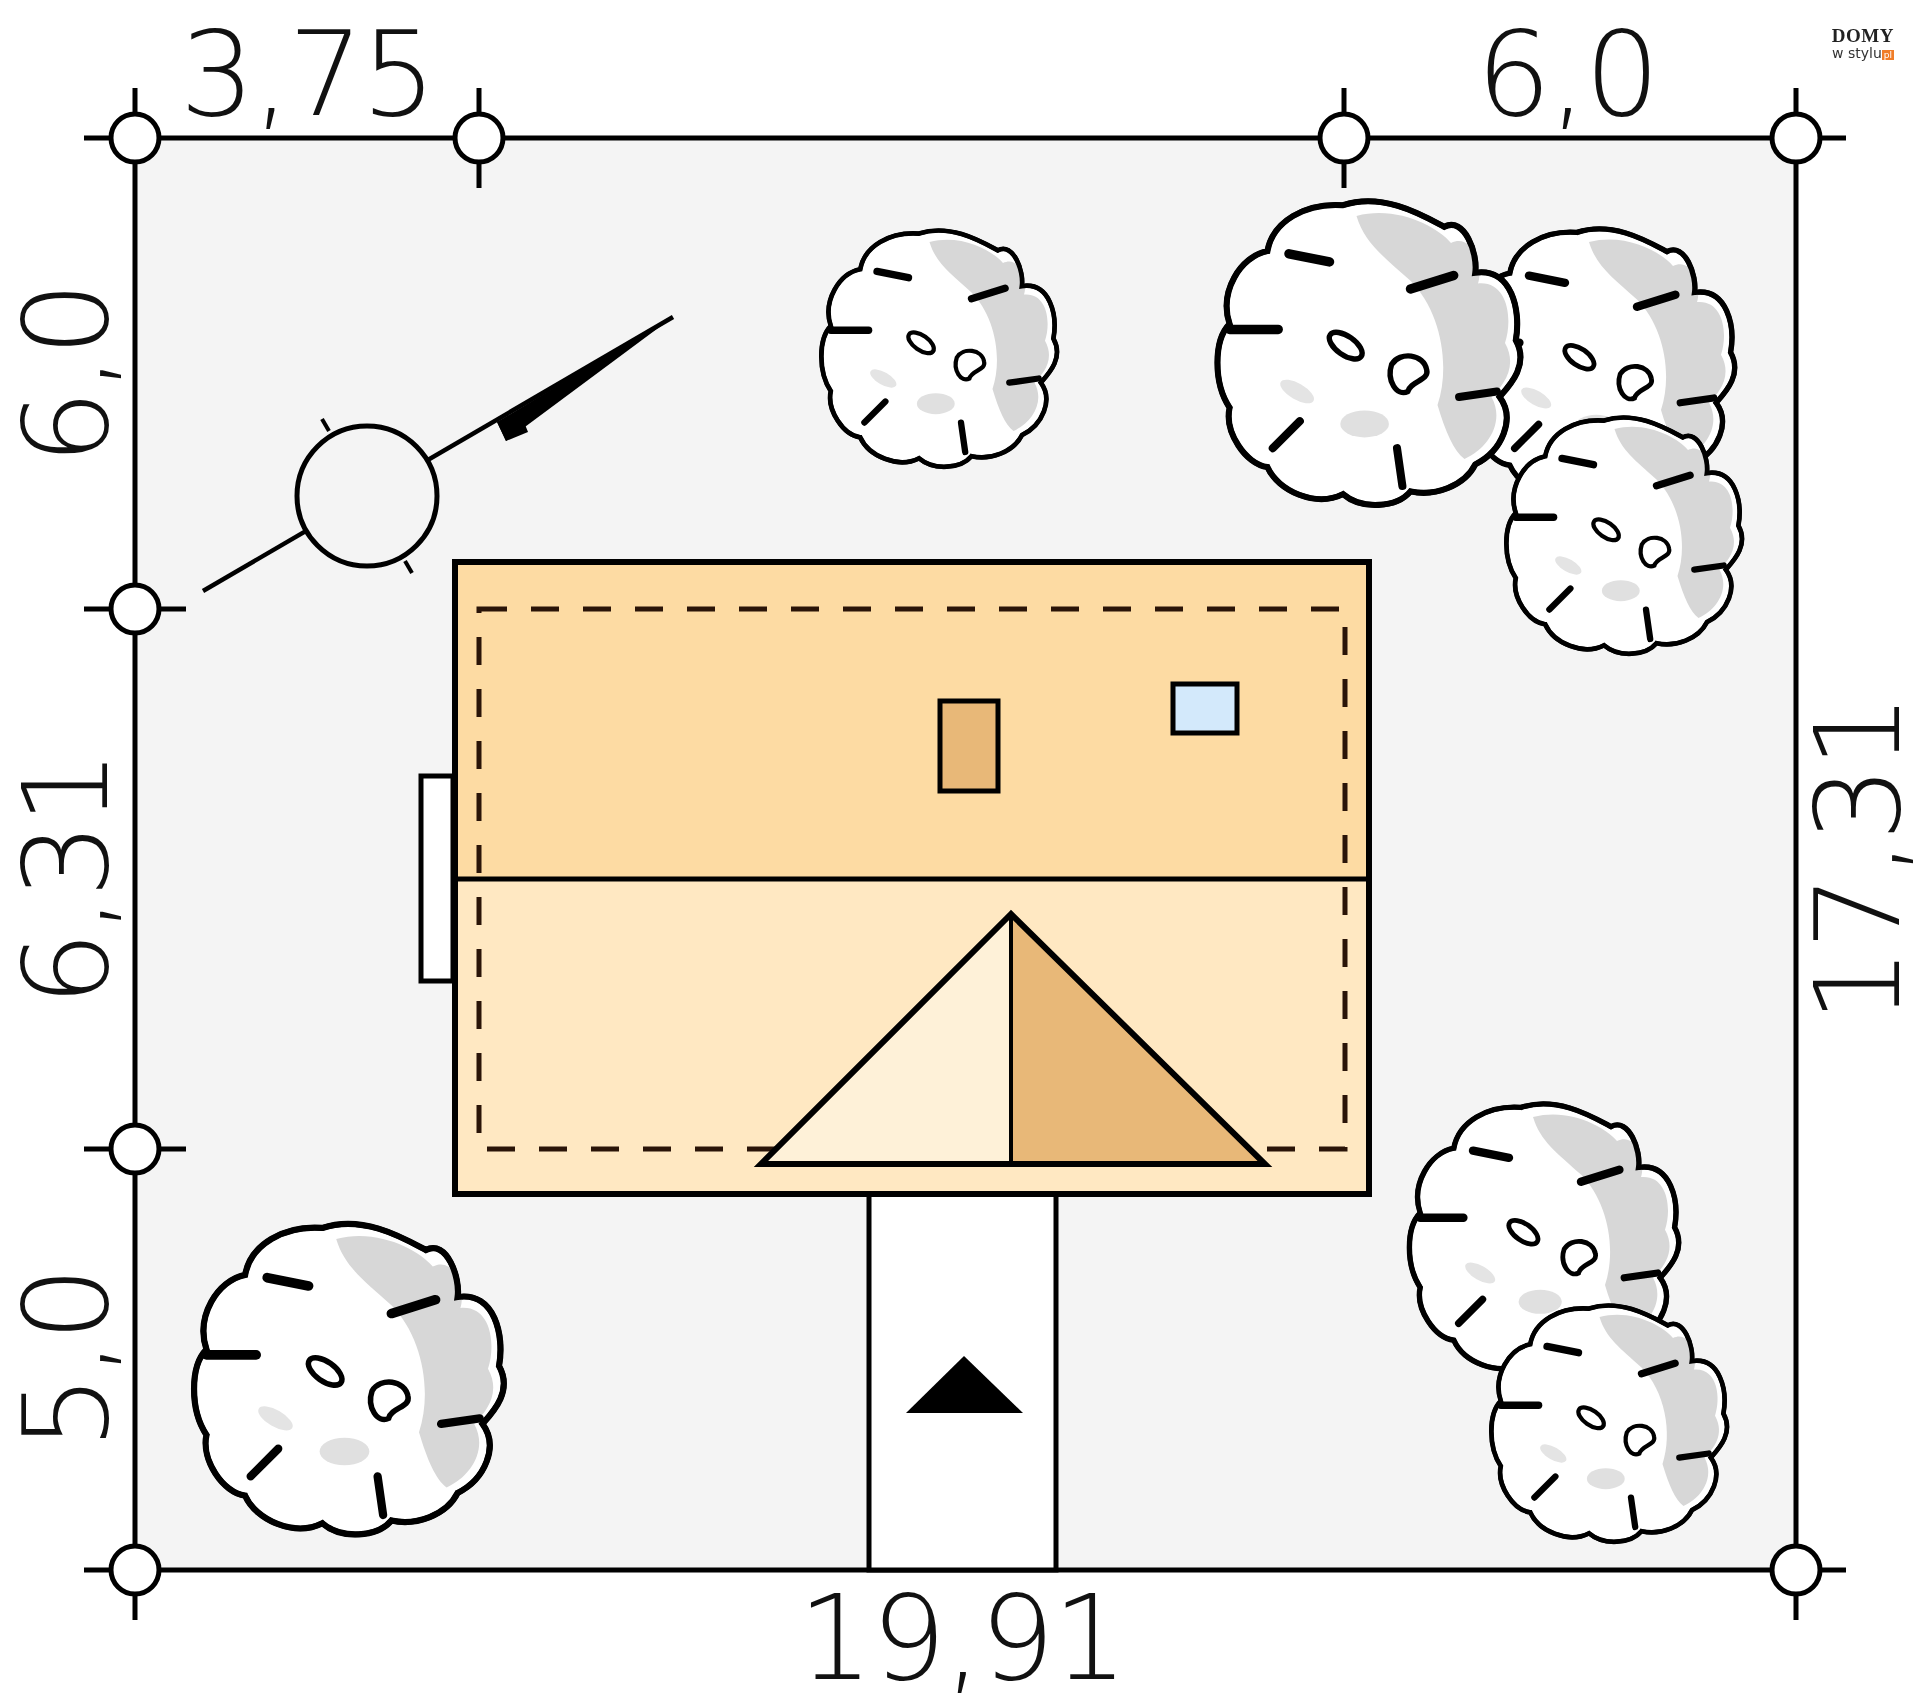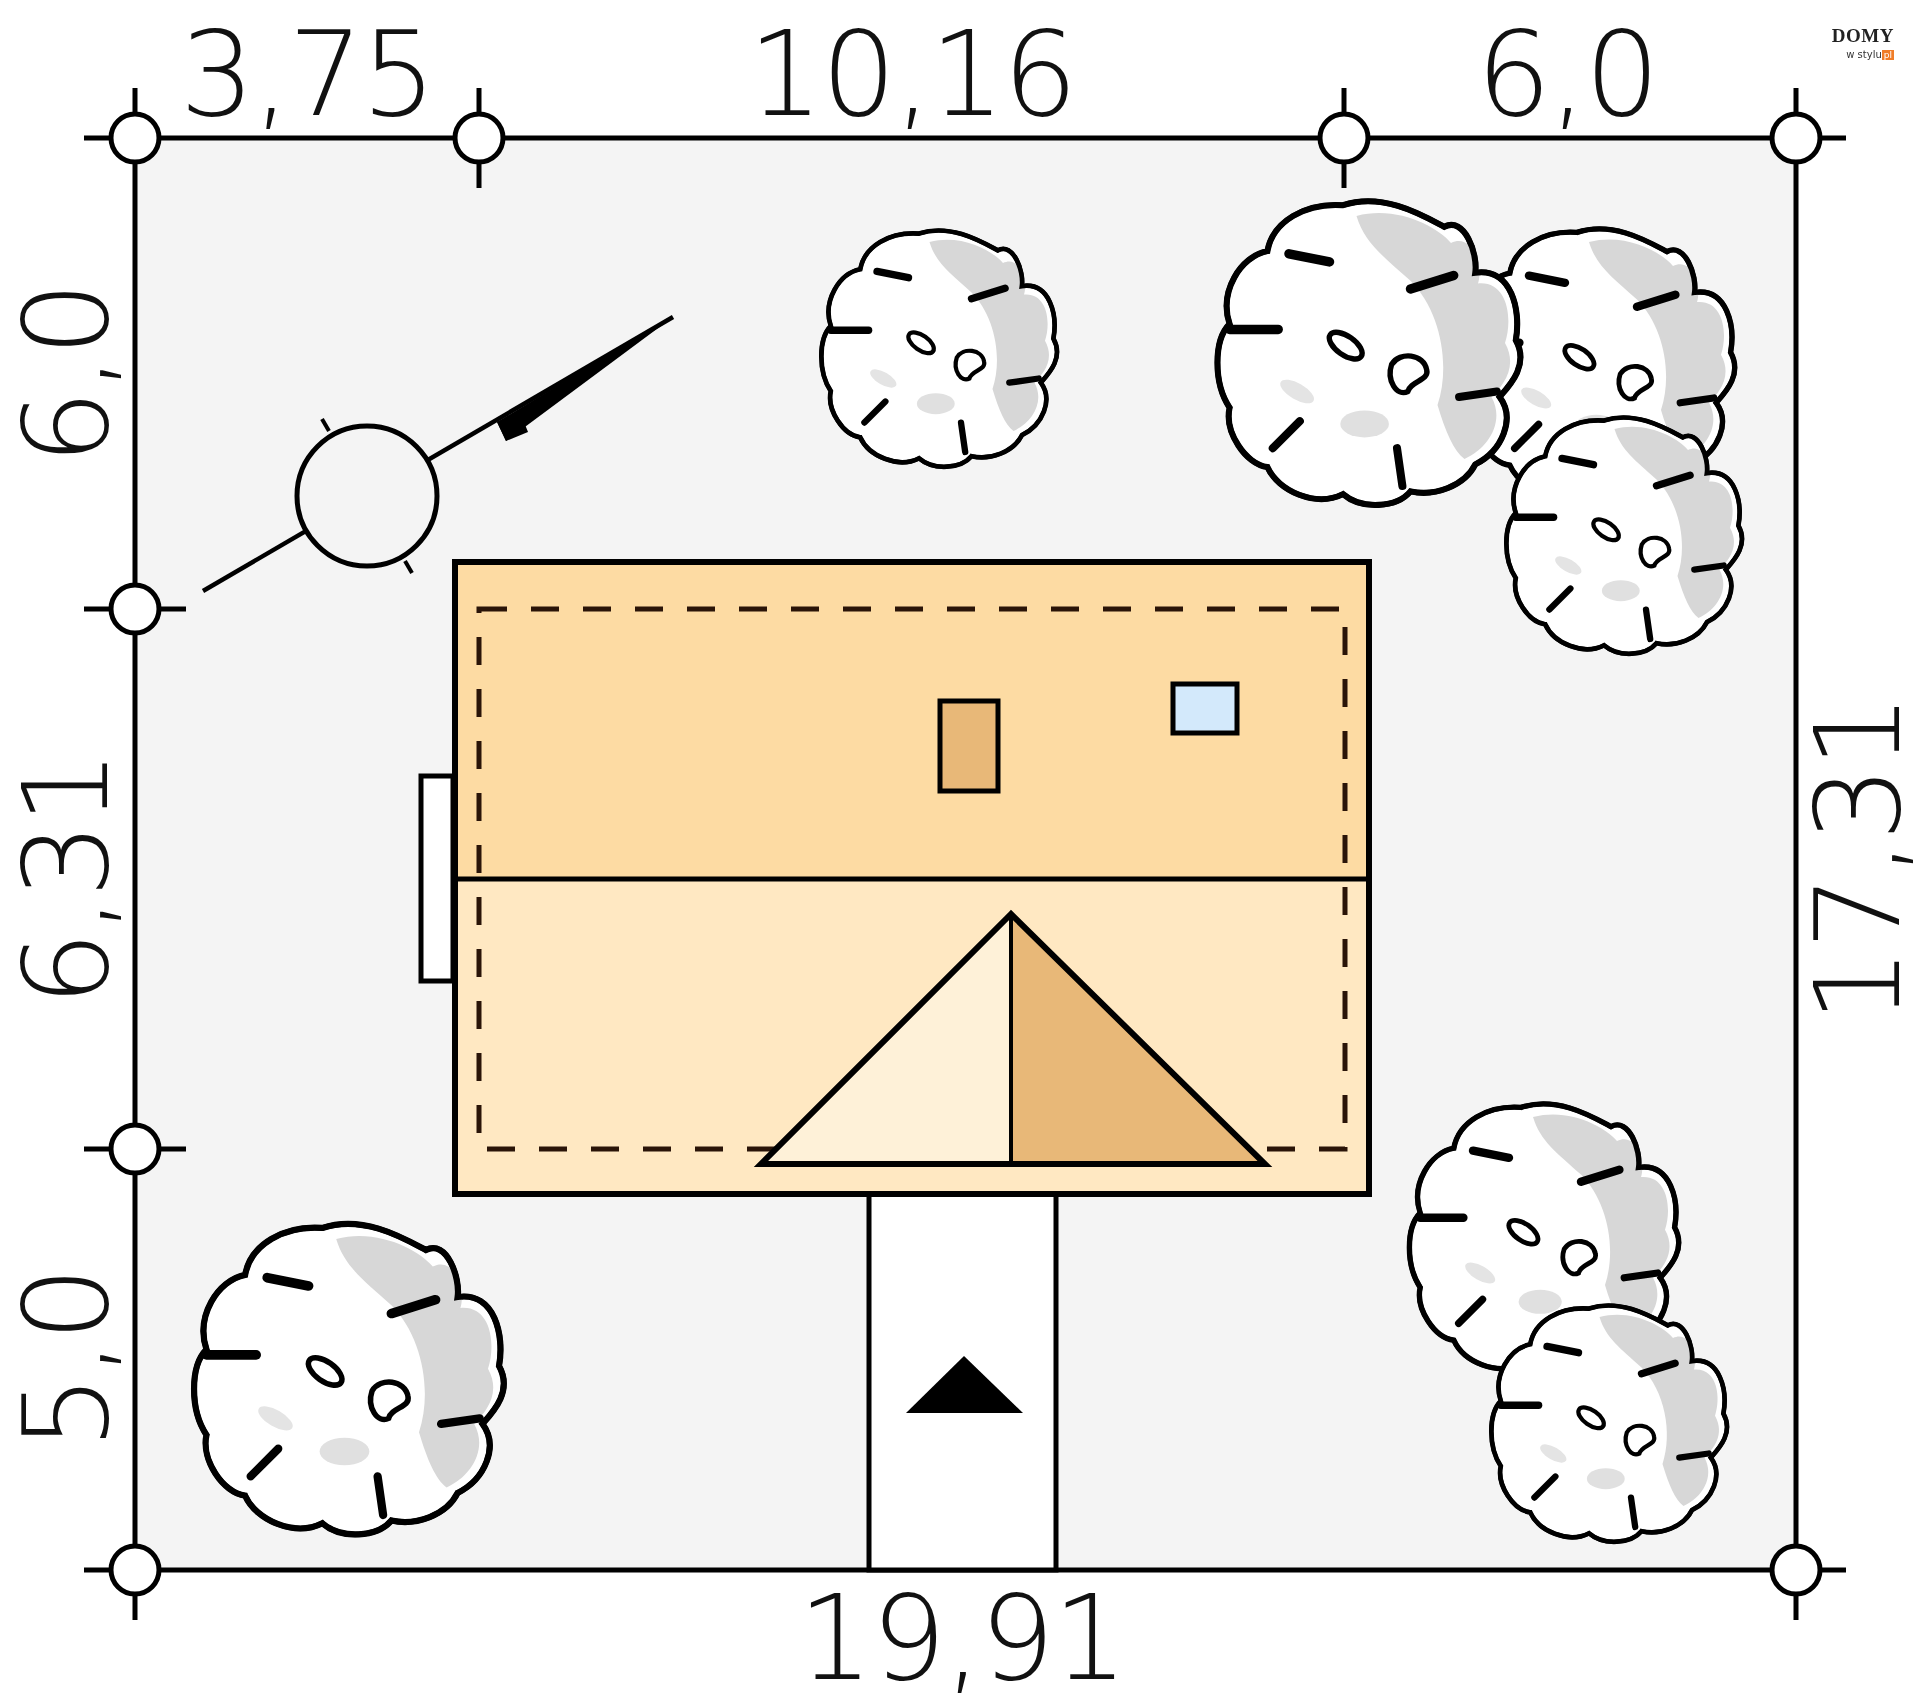--- a/index.html
+++ b/index.html
@@ -5,21 +5,21 @@
   html, body { margin:0; padding:0; background:#ffffff; }
   body { width:1920px; height:1706px; position:relative; overflow:hidden;
          font-family:"DejaVu Sans", sans-serif; }
   #stage { position:absolute; left:0; top:4px; width:1920px; height:1706px; }
   .dim-label { position:absolute; font-family:"DejaVu Sans", sans-serif; font-weight:300;
                color:#111; font-size:118px; line-height:1; white-space:nowrap; letter-spacing:-2px; }
   .dim-label.vert { transform-origin:center center; transform:translate(-50%,-50%) rotate(-90deg); }
   .dim-label.horiz { transform:translate(-50%,-50%); }
   .logo { position:absolute; right:26px; top:22px; text-align:right; line-height:1; }
   .logo-main { font-family:Liberation Serif, serif; font-weight:bold; font-size:19px; color:#222; letter-spacing:0.5px; display:block; }
-  .logo-sub { font-family:"DejaVu Sans", sans-serif; font-size:10px; color:#333; }
+  .logo-sub { font-family:"DejaVu Sans", sans-serif; font-size:14px; color:#333; }
   .logo-tld { font-family:"DejaVu Sans", sans-serif; font-size:9px; color:#fff; background:var(--accent); padding:0 2px;margin-top:38px; }
 </style>
 </head>
 <body>
 
 <div id="stage">
 
   <svg width="1920" height="1706" viewBox="0 0 1920 1706" xmlns="http://www.w3.org/2000/svg" style="position:absolute;left:0;top:0;">
     <defs>
       <g id="tree-shape">
@@ -114,21 +114,20 @@
       <rect x="1173" y="680" width="64" height="49" fill="#D3E9FB" stroke="#000" stroke-width="5"></rect>
 
       <polygon points="1011,910 761,1160 1011,1160" fill="#FEF1D8"></polygon>
       <polygon points="1011,910 1011,1160 1265,1160" fill="#E8B878"></polygon>
       <polygon points="1011,910 761,1160 1265,1160" fill="none" stroke="#000" stroke-width="6" stroke-linejoin="miter"></polygon>
       <line x1="1011" y1="910" x2="1011" y2="1160" stroke="#000" stroke-width="4"></line>
     </g>
   </svg>
 
   <div class="dim-label horiz" style="left:307px; top:70px;">3,75</div>
-  <div class="dim-label horiz" style="left:912px; top:70px;">10,16</div>
   <div class="dim-label horiz" style="left:1567px; top:70px;">6,0</div>
 
   <div class="dim-label vert" style="left:66px; top:370px;">6,0</div>
   <div class="dim-label vert" style="left:66px; top:875px;">6,31</div>
   <div class="dim-label vert" style="left:66px; top:1355px;">5,0</div>
 
   <div class="dim-label vert" style="left:1858px; top:855px;">17,31</div>
 
   <div class="dim-label horiz" style="left:962px; top:1634px;">19,91</div>
 

